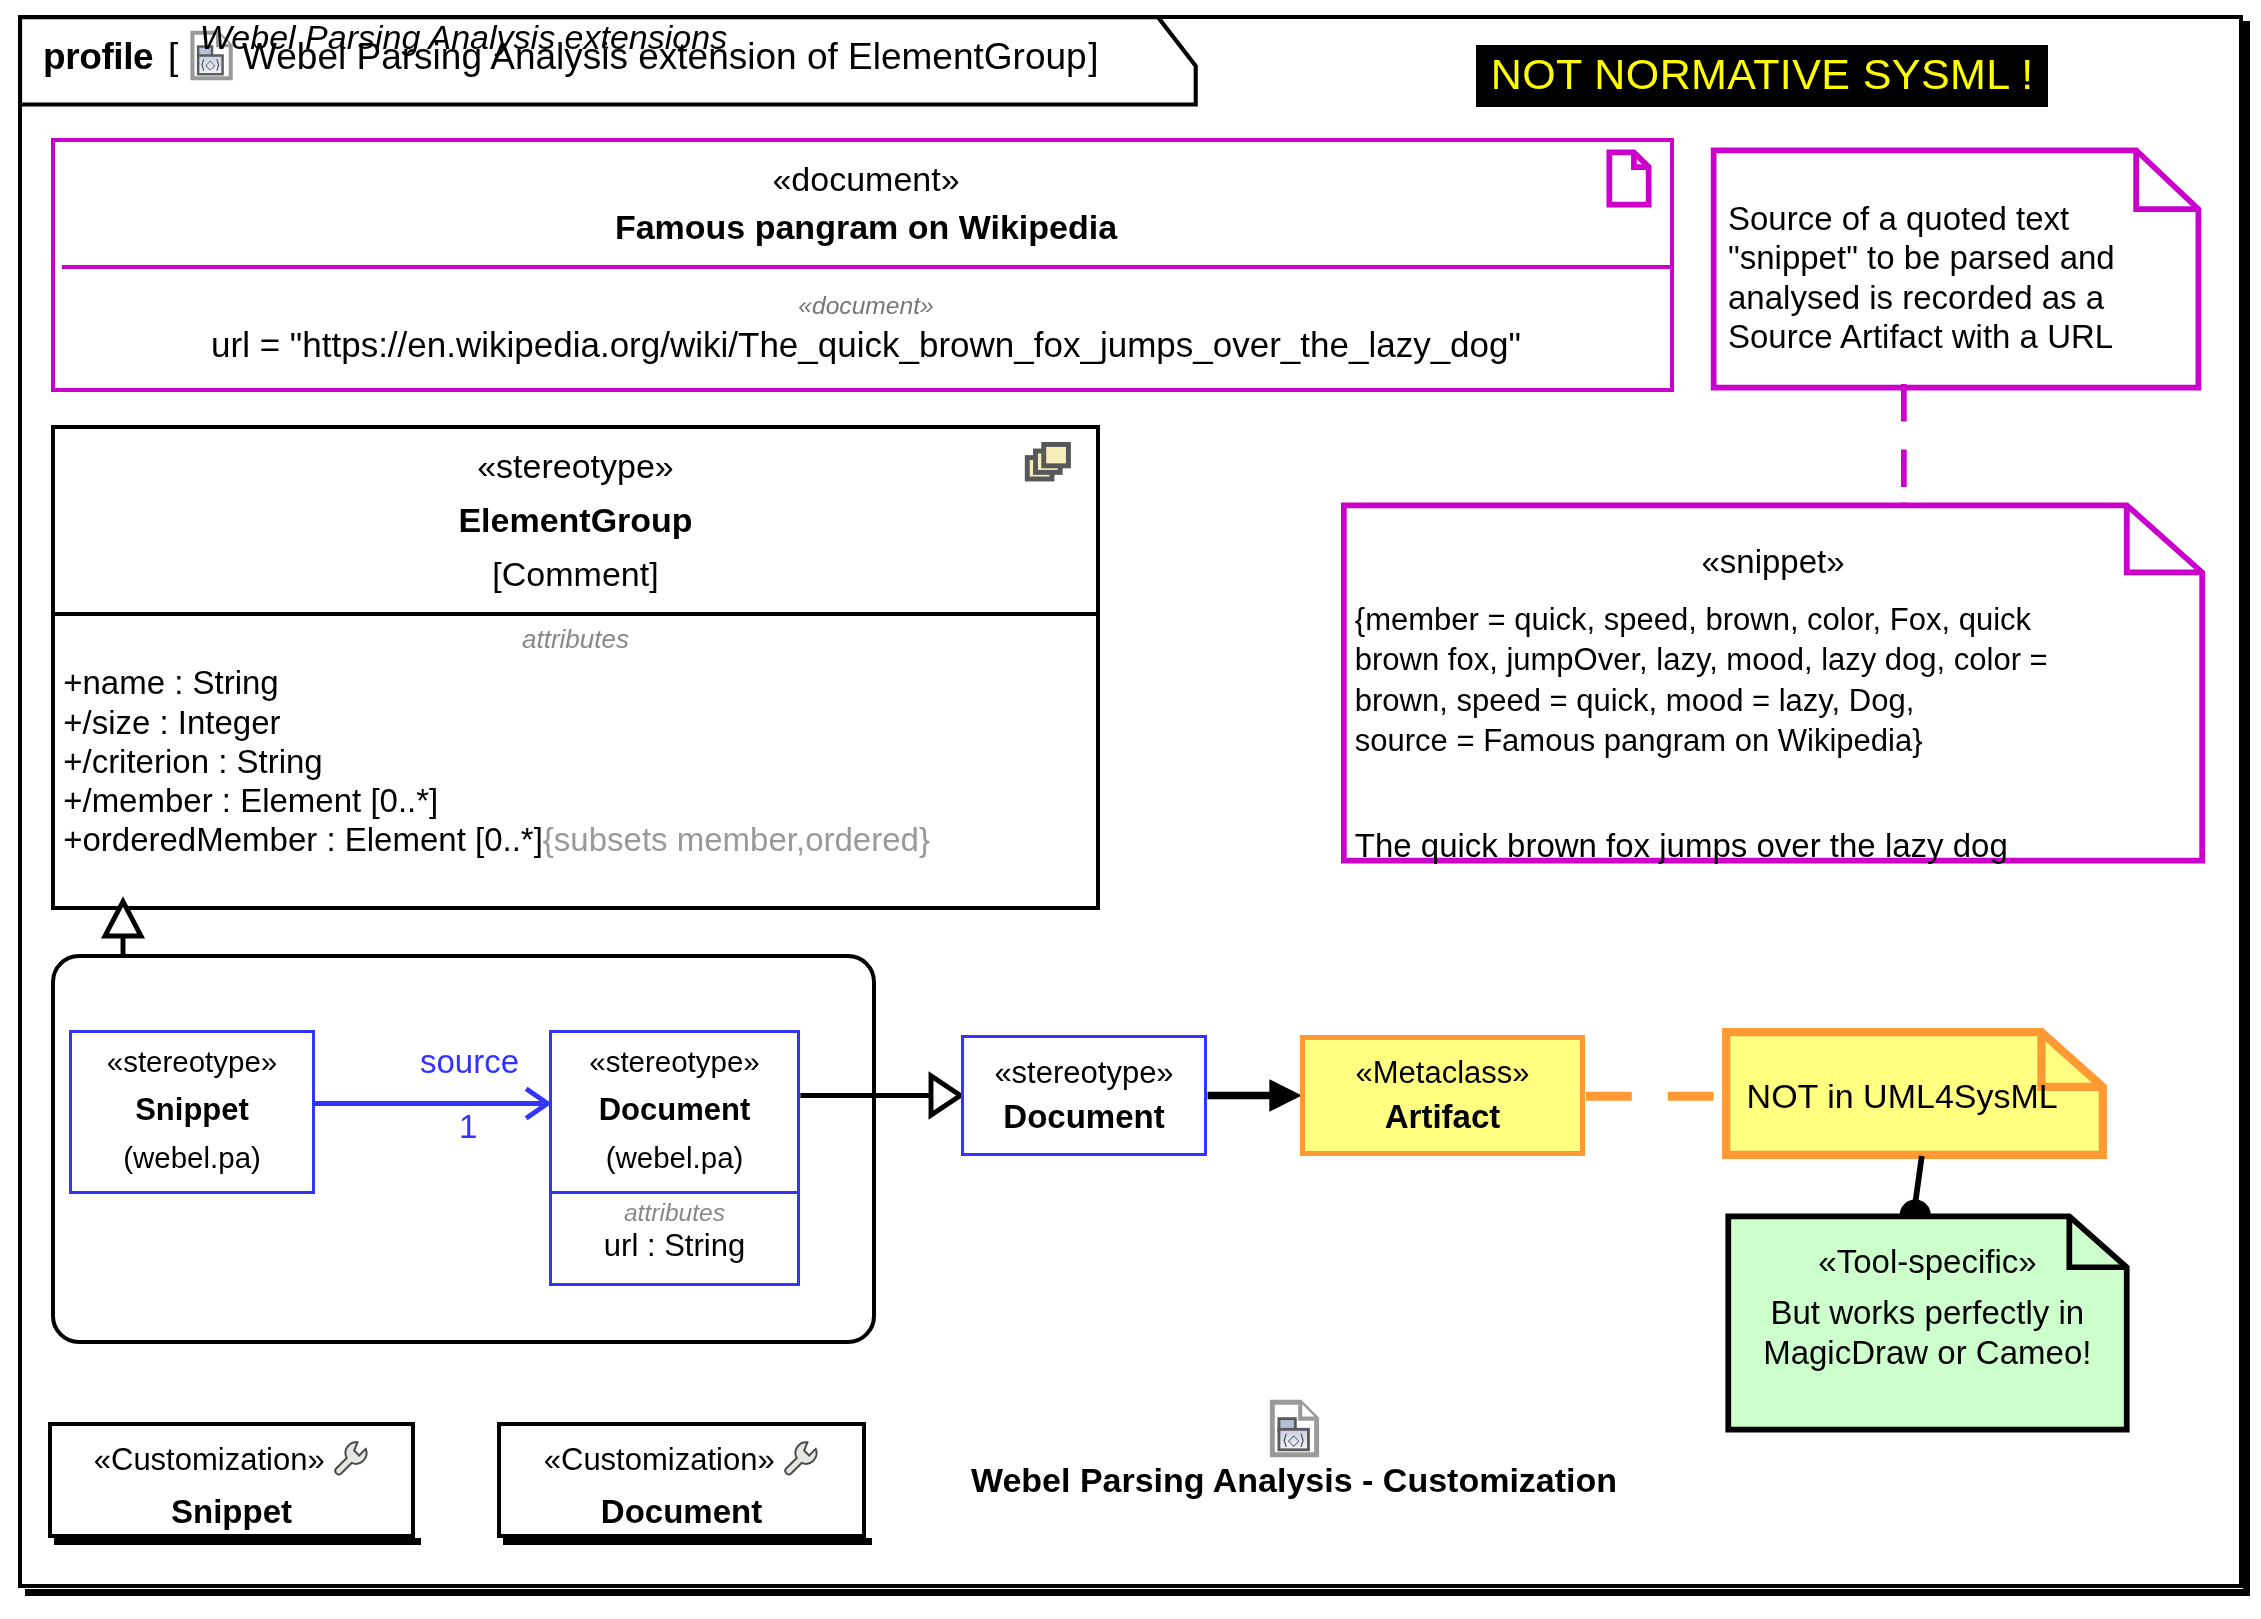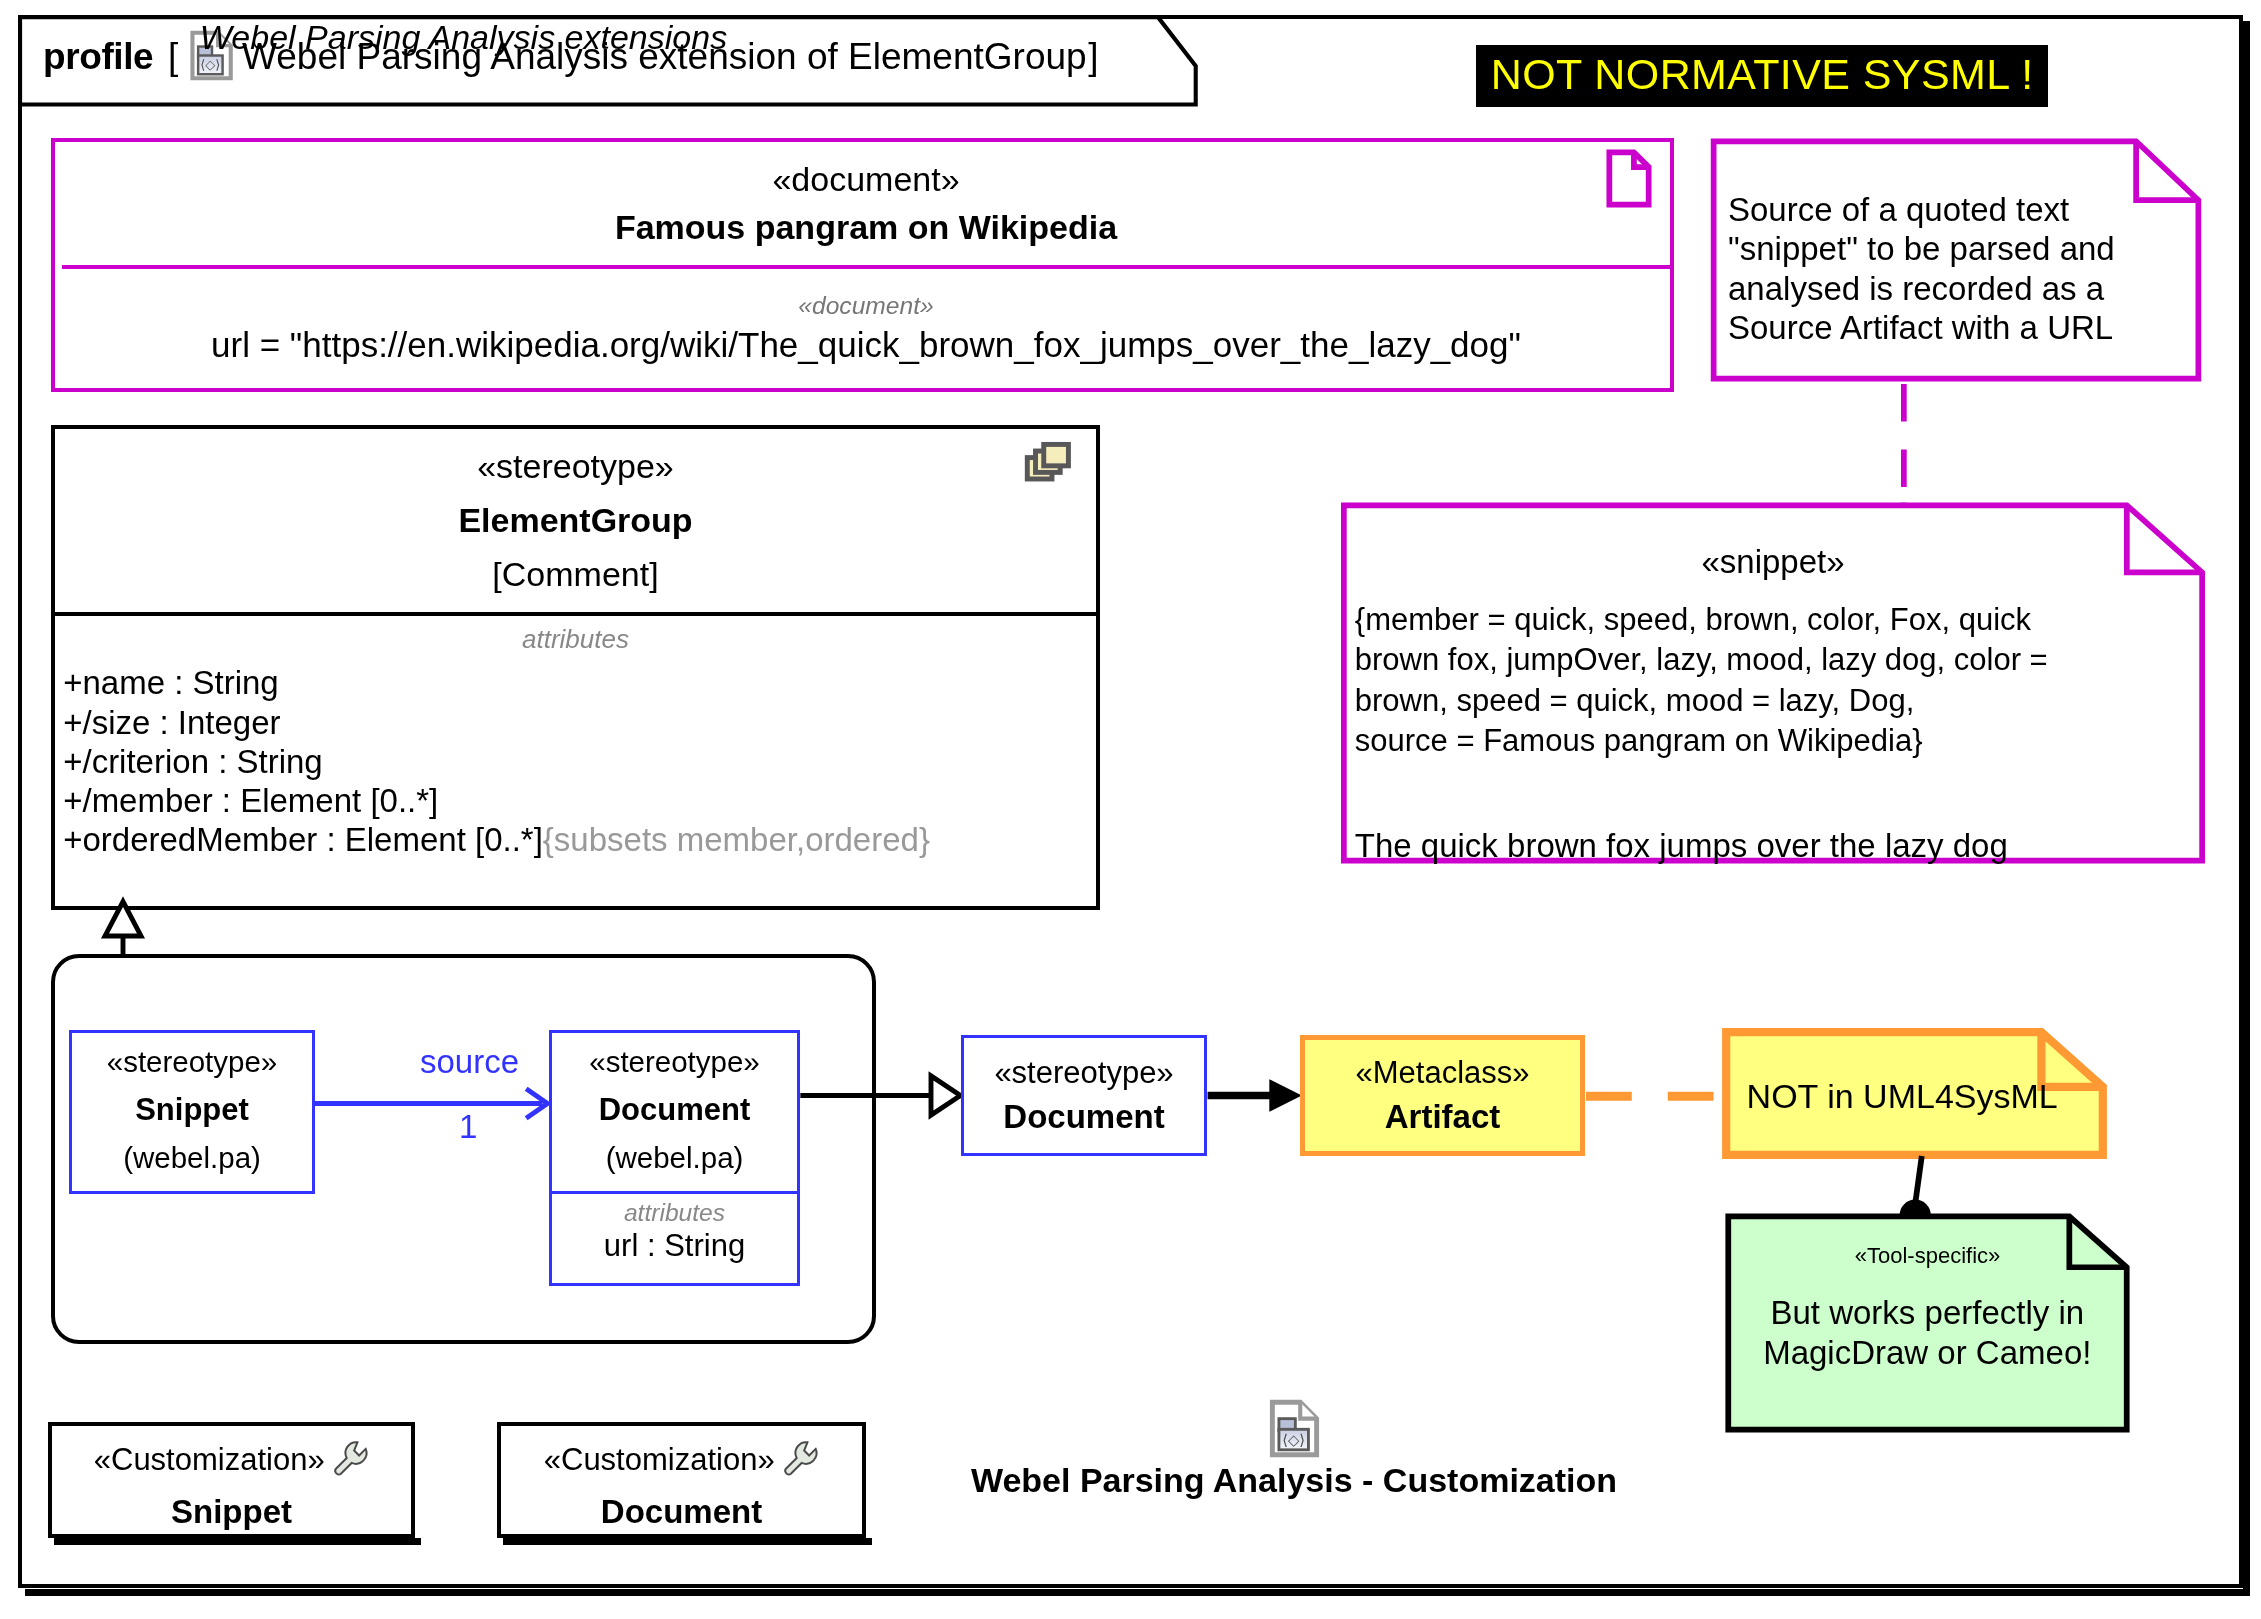--- a/index.html
+++ b/index.html
@@ -29,21 +29,21 @@
   #doc-box{position:absolute;left:51px;top:138px;width:1623px;height:254px;border:4.1px solid #cc00cc;box-sizing:border-box;background:#fff;padding-left:7px;}
   #doc-head{position:relative;height:127px;border-bottom:4.1px solid #cc00cc;box-sizing:border-box;display:flex;flex-direction:column;align-items:center;justify-content:center;}
   #doc-head .ster{font-size:34px;color:#000;}
   #doc-head .nm{font-size:34px;font-weight:bold;color:#000;margin-top:9.8px;}
   #doc-icon{position:absolute;right:18px;top:6.6px;}
   #doc-body{height:119px;display:flex;flex-direction:column;align-items:center;justify-content:center;}
   #doc-body .ster2{font-size:24.6px;color:#777;font-style:italic;}
   #doc-body .urlv{font-size:35px;color:#000;margin-top:4.9px;white-space:nowrap;}
 
   
-  #note-source{position:absolute;left:1710px;top:138px;width:492px;height:208px;}
+  #note-source{position:absolute;left:1710px;top:147px;width:492px;height:208px;}
   .note-svg{position:absolute;left:0;top:0;}
   #note-source .txt{position:absolute;left:18px;top:52px;width:459px;font-size:33px;line-height:1.19;color:#000;}
 
   
   #mag-conn{position:absolute;left:1899px;top:384px;width:9.8px;height:131px;}
 
   
   #eg-box{position:absolute;left:51px;top:425px;width:1049px;height:485px;border:4.1px solid #000;box-sizing:border-box;background:#fff;}
   #eg-head{position:relative;height:187px;border-bottom:4.1px solid #000;box-sizing:border-box;display:flex;flex-direction:column;align-items:center;justify-content:center;}
   #eg-head .ster{font-size:34px;color:#000;}
@@ -89,21 +89,21 @@
   #artifact{position:absolute;left:1300px;top:1035px;width:285px;height:121px;border:5.7px solid #ff9933;box-sizing:border-box;background:#ffff80;display:flex;flex-direction:column;align-items:center;justify-content:center;}
   #artifact .ster{font-size:31px;color:#000;}
   #artifact .nm{font-size:33px;font-weight:bold;color:#000;margin-top:6.6px;}
 
   
   #note-not{position:absolute;left:1722px;top:1028px;width:385px;height:131px;}
   #note-not .txt{position:absolute;left:24.6px;top:49px;font-size:34px;color:#000;white-space:nowrap;}
 
   
   #note-tool{position:absolute;left:1725px;top:1213px;width:405px;height:220px;}
-  #note-tool .st{position:absolute;left:0;top:29.5px;width:100%;text-align:center;font-size:22px;color:#000;}
+  #note-tool .st{position:absolute;left:0;top:29.5px;width:100%;text-align:center;font-size:33px;color:#000;}
   #note-tool .bd{position:absolute;left:9.8px;top:80px;width:385px;text-align:center;font-size:33px;line-height:1.22;color:#000;}
 
   
   .cbox{position:absolute;border:4.1px solid #000;box-sizing:border-box;background:#fff;}
   .cbox .row{display:flex;align-items:center;justify-content:center;gap:6.6px;margin-top:13px;}
   .cbox .ster{font-size:31px;color:#000;}
   .cbox .nm{text-align:center;font-size:33px;font-weight:bold;color:#000;margin-top:13px;}
   #cust-snippet{left:48px;top:1422px;width:367px;height:116px;}
   #cust-document{left:497px;top:1422px;width:369px;height:116px;}
   .cshadow{position:absolute;background:#000;height:6.6px;}

